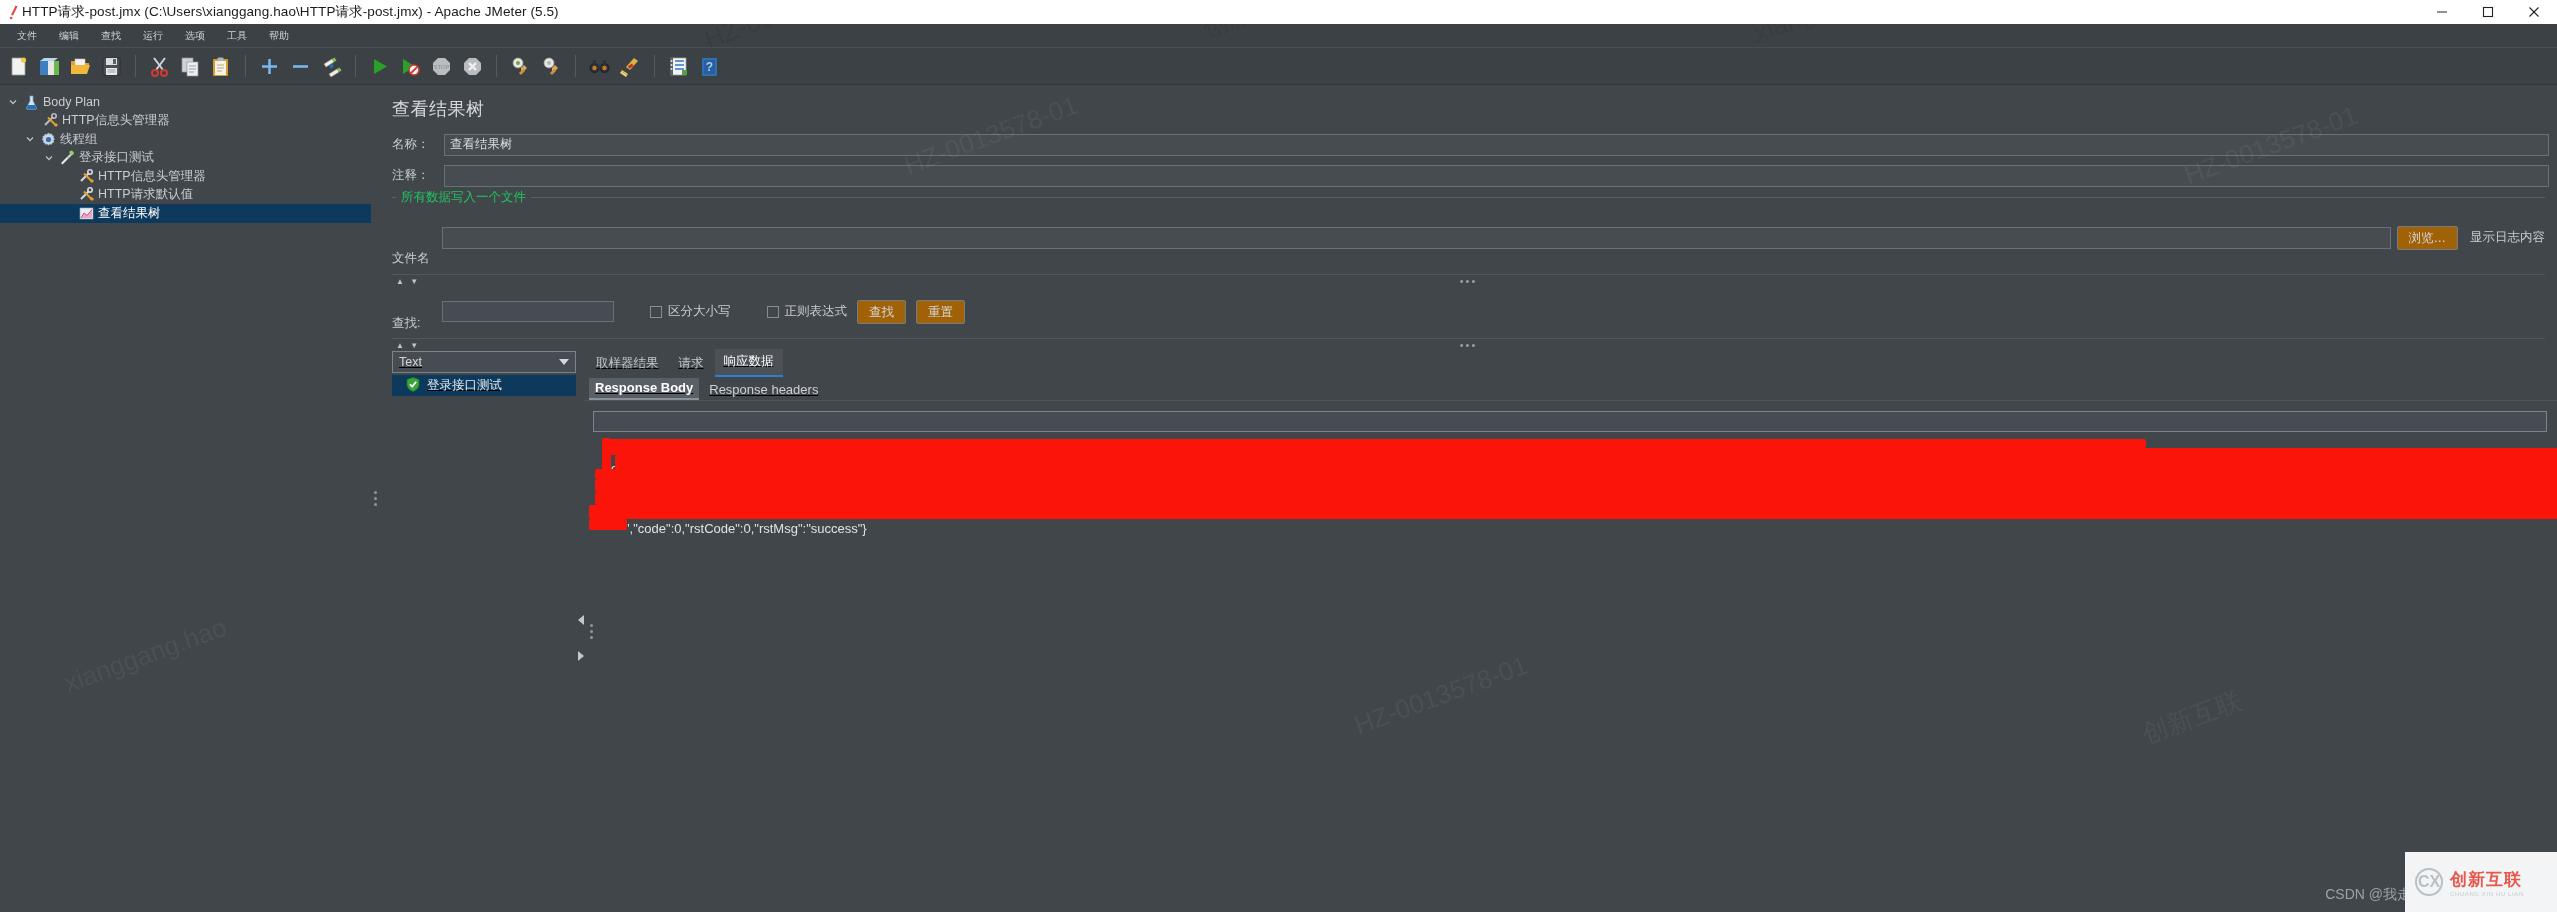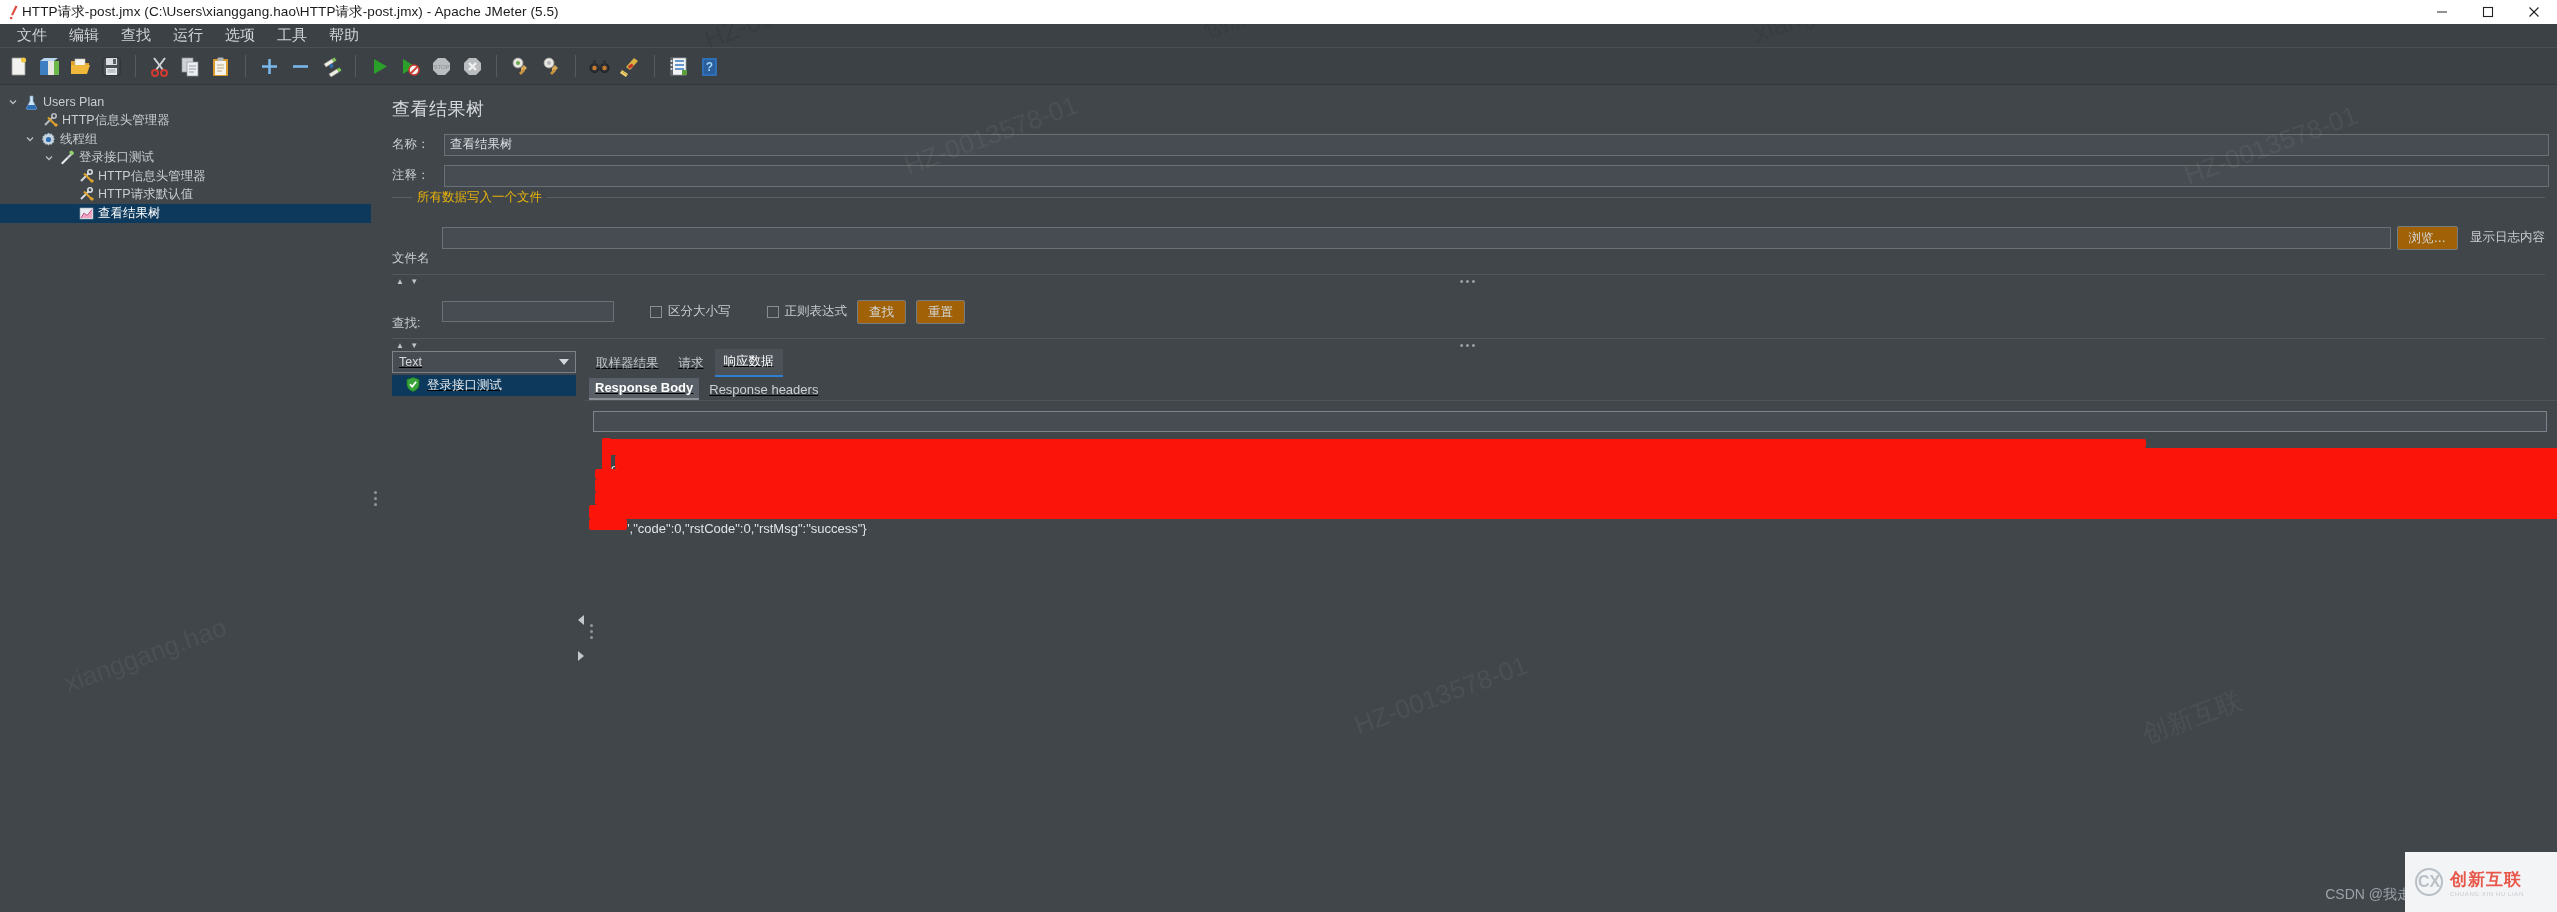--- a/index.html
+++ b/index.html
@@ -27,21 +27,21 @@
     justify-content: center; font-size: 12px; color: #222;
   }
   .win-btn svg { display: block; }
 
   
   .menubar {
     height: 24px; background: #3c4146; display: flex; align-items: center;
     padding-left: 6px; border-bottom: 1px solid #4a4f55;
   }
   .menu-item {
-    font-size: 15px; color: #cfd3d6; padding: 3px 11px; cursor: default;
+    font-size: 10px; color: #cfd3d6; padding: 3px 11px; cursor: default;
   }
 
   
   .toolbar {
     height: 37px; background: #3c4146; display: flex; align-items: center;
     padding-left: 4px; border-bottom: 1px solid #34383d; gap: 2px;
   }
   .tb {
     width: 29px; height: 29px; display: flex; align-items: center;
     justify-content: center; border-radius: 2px;
@@ -84,22 +84,22 @@
   .finput {
     flex: 1; height: 22px; background: #474c52; border: 1px solid #6a7077;
     color: #d8dce0; font-size: 12.5px; padding: 0 5px; line-height: 20px;
     font-family: "Liberation Sans", sans-serif;
   }
   .group {
     margin: 4px 12px 0 12px; border-top: 1px solid #5a6067; position: relative;
     padding-top: 2px;
   }
   .group-legend {
-    position: absolute; top: -9px; left: 20px; background: #41464b;
-    padding: 0 5px; font-size: 12.5px; color: #eab308;
+    position: absolute; top: -9px; left: 4px; background: #41464b;
+    padding: 0 5px; font-size: 12.5px; color: #22c55e;
   }
   .filerow { display: flex; align-items: center; padding: 8px 0 4px 0; gap: 6px;}
   .filerow .flabel { width: 44px; margin-top: 42px; }
   .btn {
     background: #a16207; border: 1px solid #767c83; color: #d4d8dc;
     font-size: 12.5px; padding: 3px 11px; border-radius: 2px; line-height: 16px;
     font-family: "Liberation Sans", sans-serif;
   }
   .logtext { font-size: 12.5px; color: #c9cdd1; padding-left: 6px; white-space: nowrap;}
 
@@ -420,21 +420,21 @@
           <svg width="10" height="10" viewBox="0 0 10 10">
               <path d="M2 3.5 L5 6.5 L8 3.5" fill="none" stroke="#b9bec3" stroke-width="1.3"></path>
             </svg>
         </span>
         <span class="ticon">
           <svg width="15" height="15" viewBox="0 0 15 15">
             <path d="M6 1 h3 v5 l3.5 7 a1 1 0 0 1-1 1.5 H3.5 a1 1 0 0 1-1-1.5 L6 6 Z" fill="#cfe4f5" stroke="#7fa8c9" stroke-width=".7"></path>
             <path d="M4 10 h7 l1.5 3 a1 1 0 0 1-1 1.5 H3.5 a1 1 0 0 1-1-1.5 Z" fill="#2f6fb5"></path>
           </svg>
         </span>
-        <span class="tlabel">Users Plan</span>
+        <span class="tlabel">Body Plan</span>
       </div>
 
       <div class="tnode" style="padding-left:23px">
         <span class="tw"></span>
         <span class="ticon">
           <svg width="15" height="15" viewBox="0 0 15 15">
             <path d="M2 12 L10 4" stroke="#b9bec3" stroke-width="2"></path>
             <circle cx="11" cy="3" r="2.2" fill="none" stroke="#b9bec3" stroke-width="1.6"></circle>
             <path d="M12.5 12 L5 4.5" stroke="#e0a22a" stroke-width="2"></path>
             <rect x="11.5" y="10.5" width="3" height="3" transform="rotate(45 13 12)" fill="#e0a22a"></rect>

